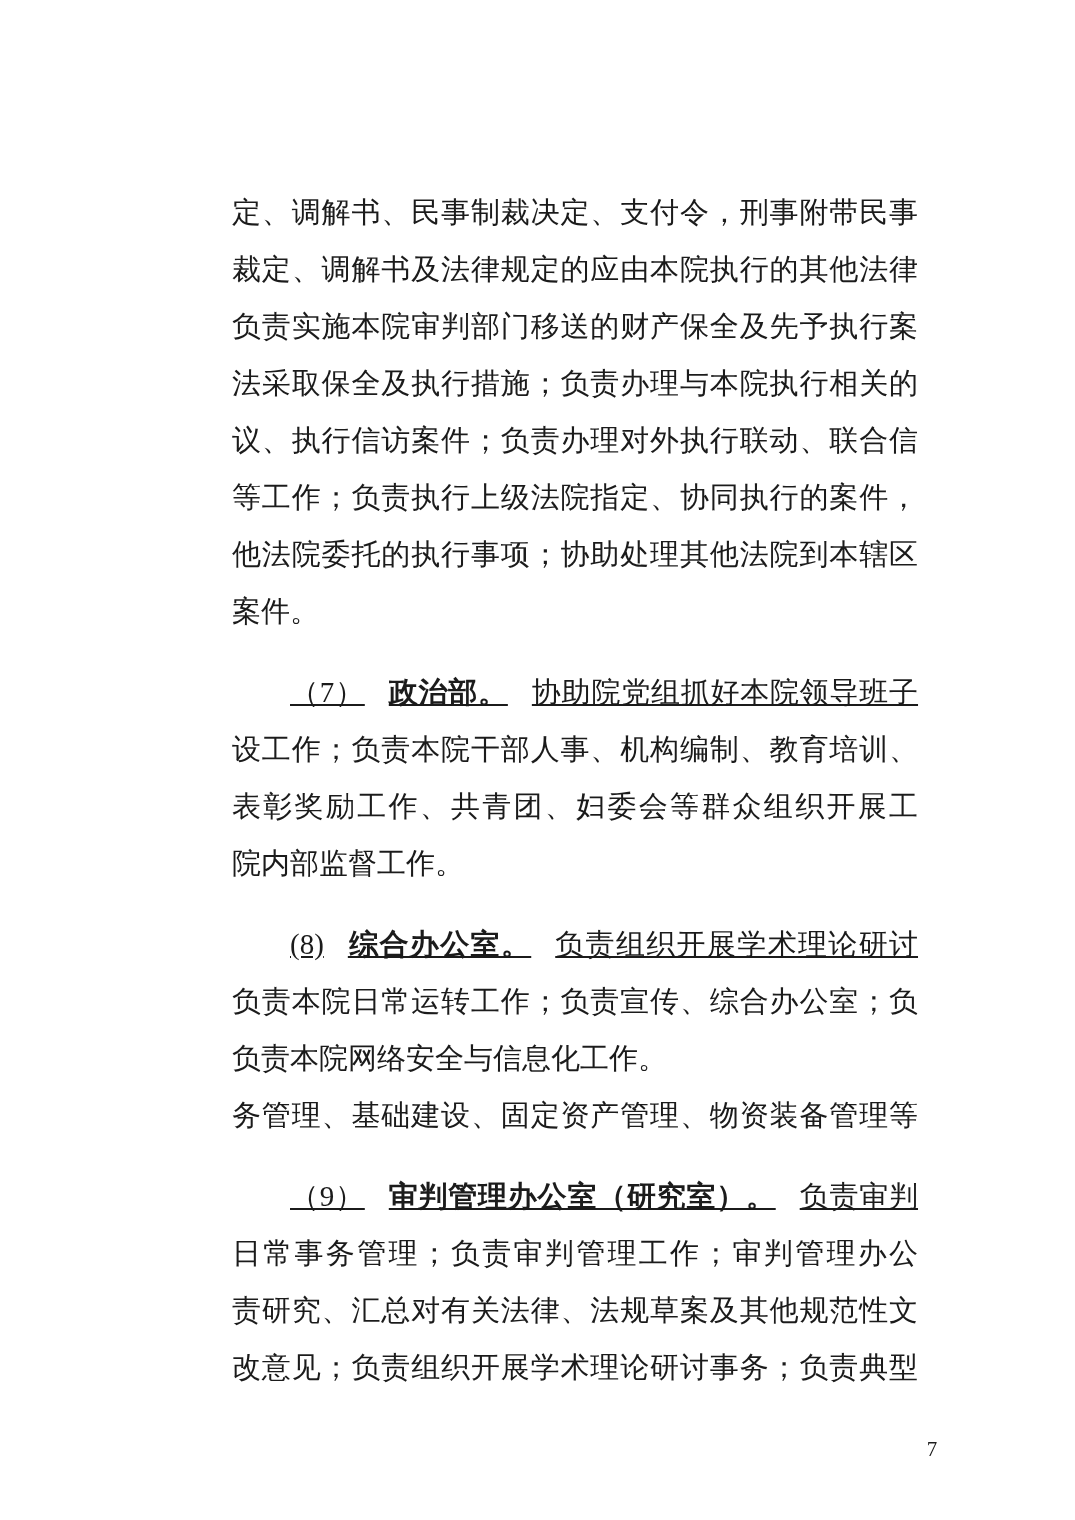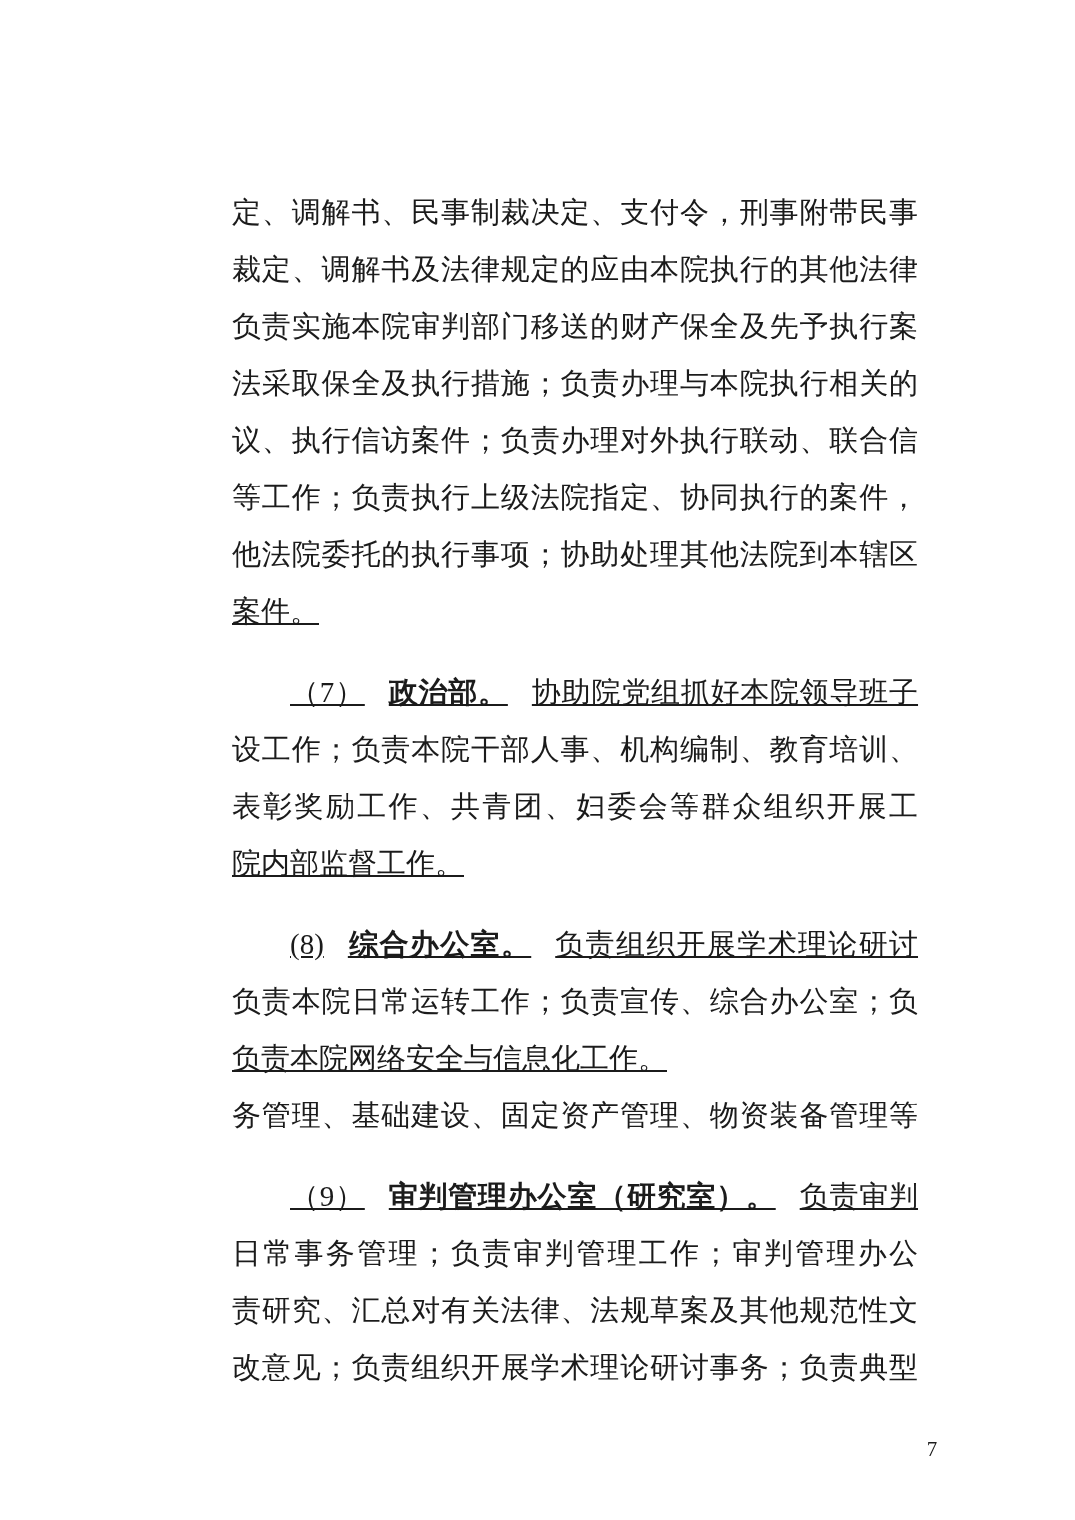--- a/index.html
+++ b/index.html
@@ -24,21 +24,20 @@
     height: 57px;
     line-height: 57px;
     text-align: justify;
     text-align-last: justify;
     text-justify: inter-character;
     overflow: hidden;
     white-space: normal;
   }
   .line.para-end {
     text-align-last: left;
-    text-decoration: underline;
   }
   .line.indent {
     text-indent: 58px;
     text-decoration: underline;
   }
   .bold { font-weight: 700; }
   .page-number {
     position: absolute;
     left: 878px;
     top: 1400px;

